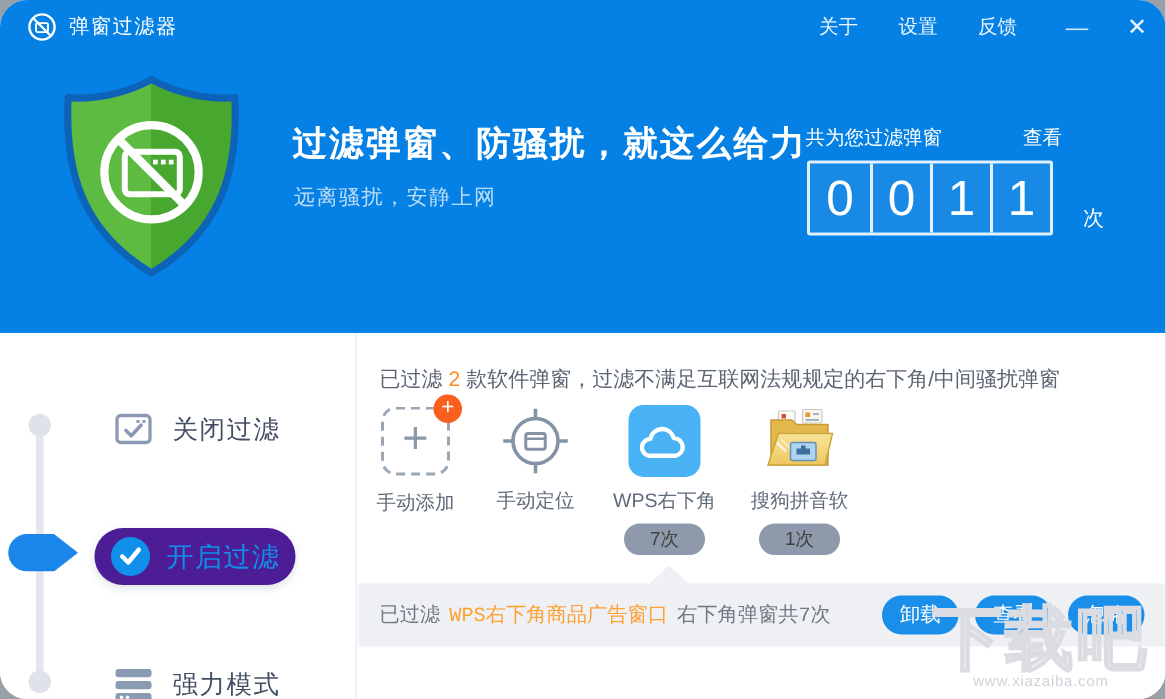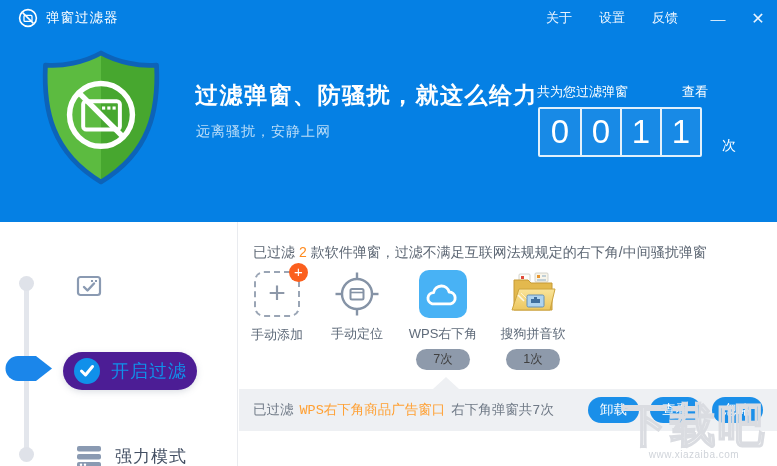--- a/index.html
+++ b/index.html
@@ -1,17 +1,17 @@
 <!DOCTYPE html>
 <html><head>
 <meta charset="utf-8">
 <style>
   * { margin:0; padding:0; box-sizing:border-box; }
   body { font-family:"Liberation Sans","DejaVu Sans",sans-serif; background:#9aa0a8; }
-  .window{ position:relative; width:777px; height:466px; background:#fff; overflow:hidden; }
+  .window{ position:relative; width:777px; height:466px; background:#fff; overflow:hidden;border-radius:18px; }
   .nowrap{ white-space:nowrap; }
 
   
   .titlebar{ position:absolute; left:0; top:0; width:777px; height:36px; background:#0580e4;
              display:flex; align-items:center; color:#fff; }
   .tb-logo{ margin-left:18px; width:20px; height:20px; flex:0 0 auto; }
   .tb-title{ margin-left:8px; font-size:13.5px; letter-spacing:1px; }
   .tb-right{ margin-left:auto; display:flex; align-items:center; }
   .tb-menu-item{ font-size:13px; color:#eaf4ff; margin-right:27px; cursor:pointer; }
   .tb-min{ width:26px; text-align:center; font-size:15px; color:#cfe7fb; margin-right:14px; cursor:pointer; }
@@ -153,20 +153,21 @@
         <path d="M13 0 L31 0 L47 12.5 L31 25 L13 25 A12.5 12.5 0 0 1 13 0 Z" fill="#1b86ea"></path>
       </svg>
 
       <div class="side-item item-off">
         <svg width="26" height="24" viewBox="0 0 26 24">
           <rect x="2" y="3" width="22" height="18" rx="2.5" fill="none" stroke="#8a9ab2" stroke-width="2.2"></rect>
           <line x1="15" y1="7" x2="17" y2="7" stroke="#8a9ab2" stroke-width="2"></line>
           <line x1="19" y1="7" x2="21" y2="7" stroke="#8a9ab2" stroke-width="2"></line>
           <polyline points="8,13 11.5,16.5 18,9.5" fill="none" stroke="#8a9ab2" stroke-width="2.4" stroke-linecap="round" stroke-linejoin="round"></polyline>
         </svg>
+        <span class="side-label nowrap">关闭过滤</span>
       </div>
 
       <div class="pill">
         <span class="pill-check">
           <svg width="16" height="14" viewBox="0 0 16 14">
             <polyline points="2.5,7 6.5,11 13.5,2.5" fill="none" stroke="#fff" stroke-width="3" stroke-linecap="round" stroke-linejoin="round"></polyline>
           </svg>
         </span>
         <span class="pill-label nowrap">开启过滤</span>
       </div>

